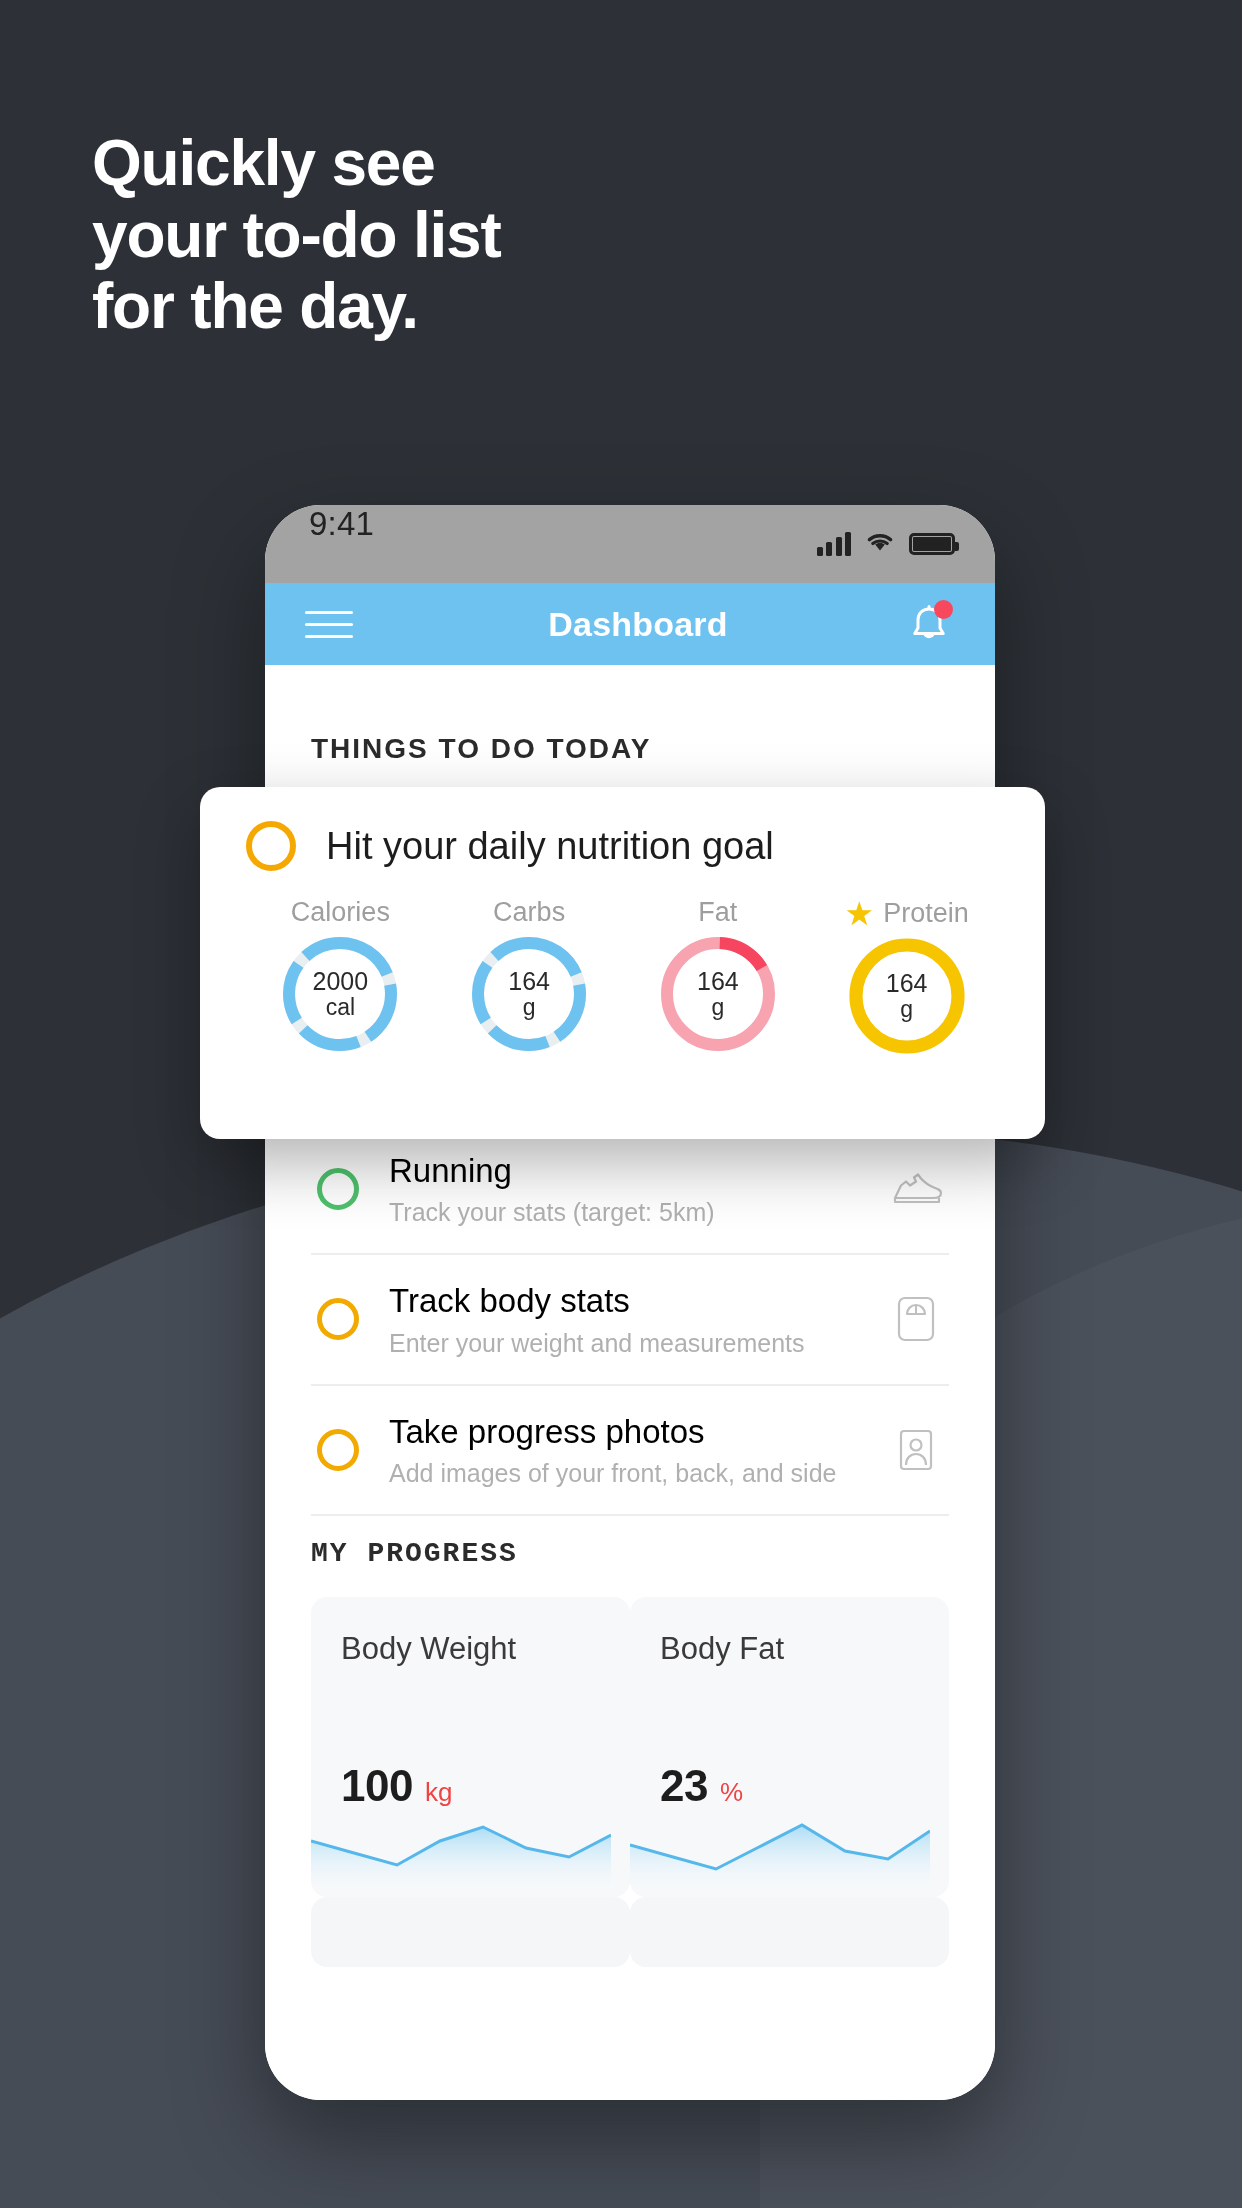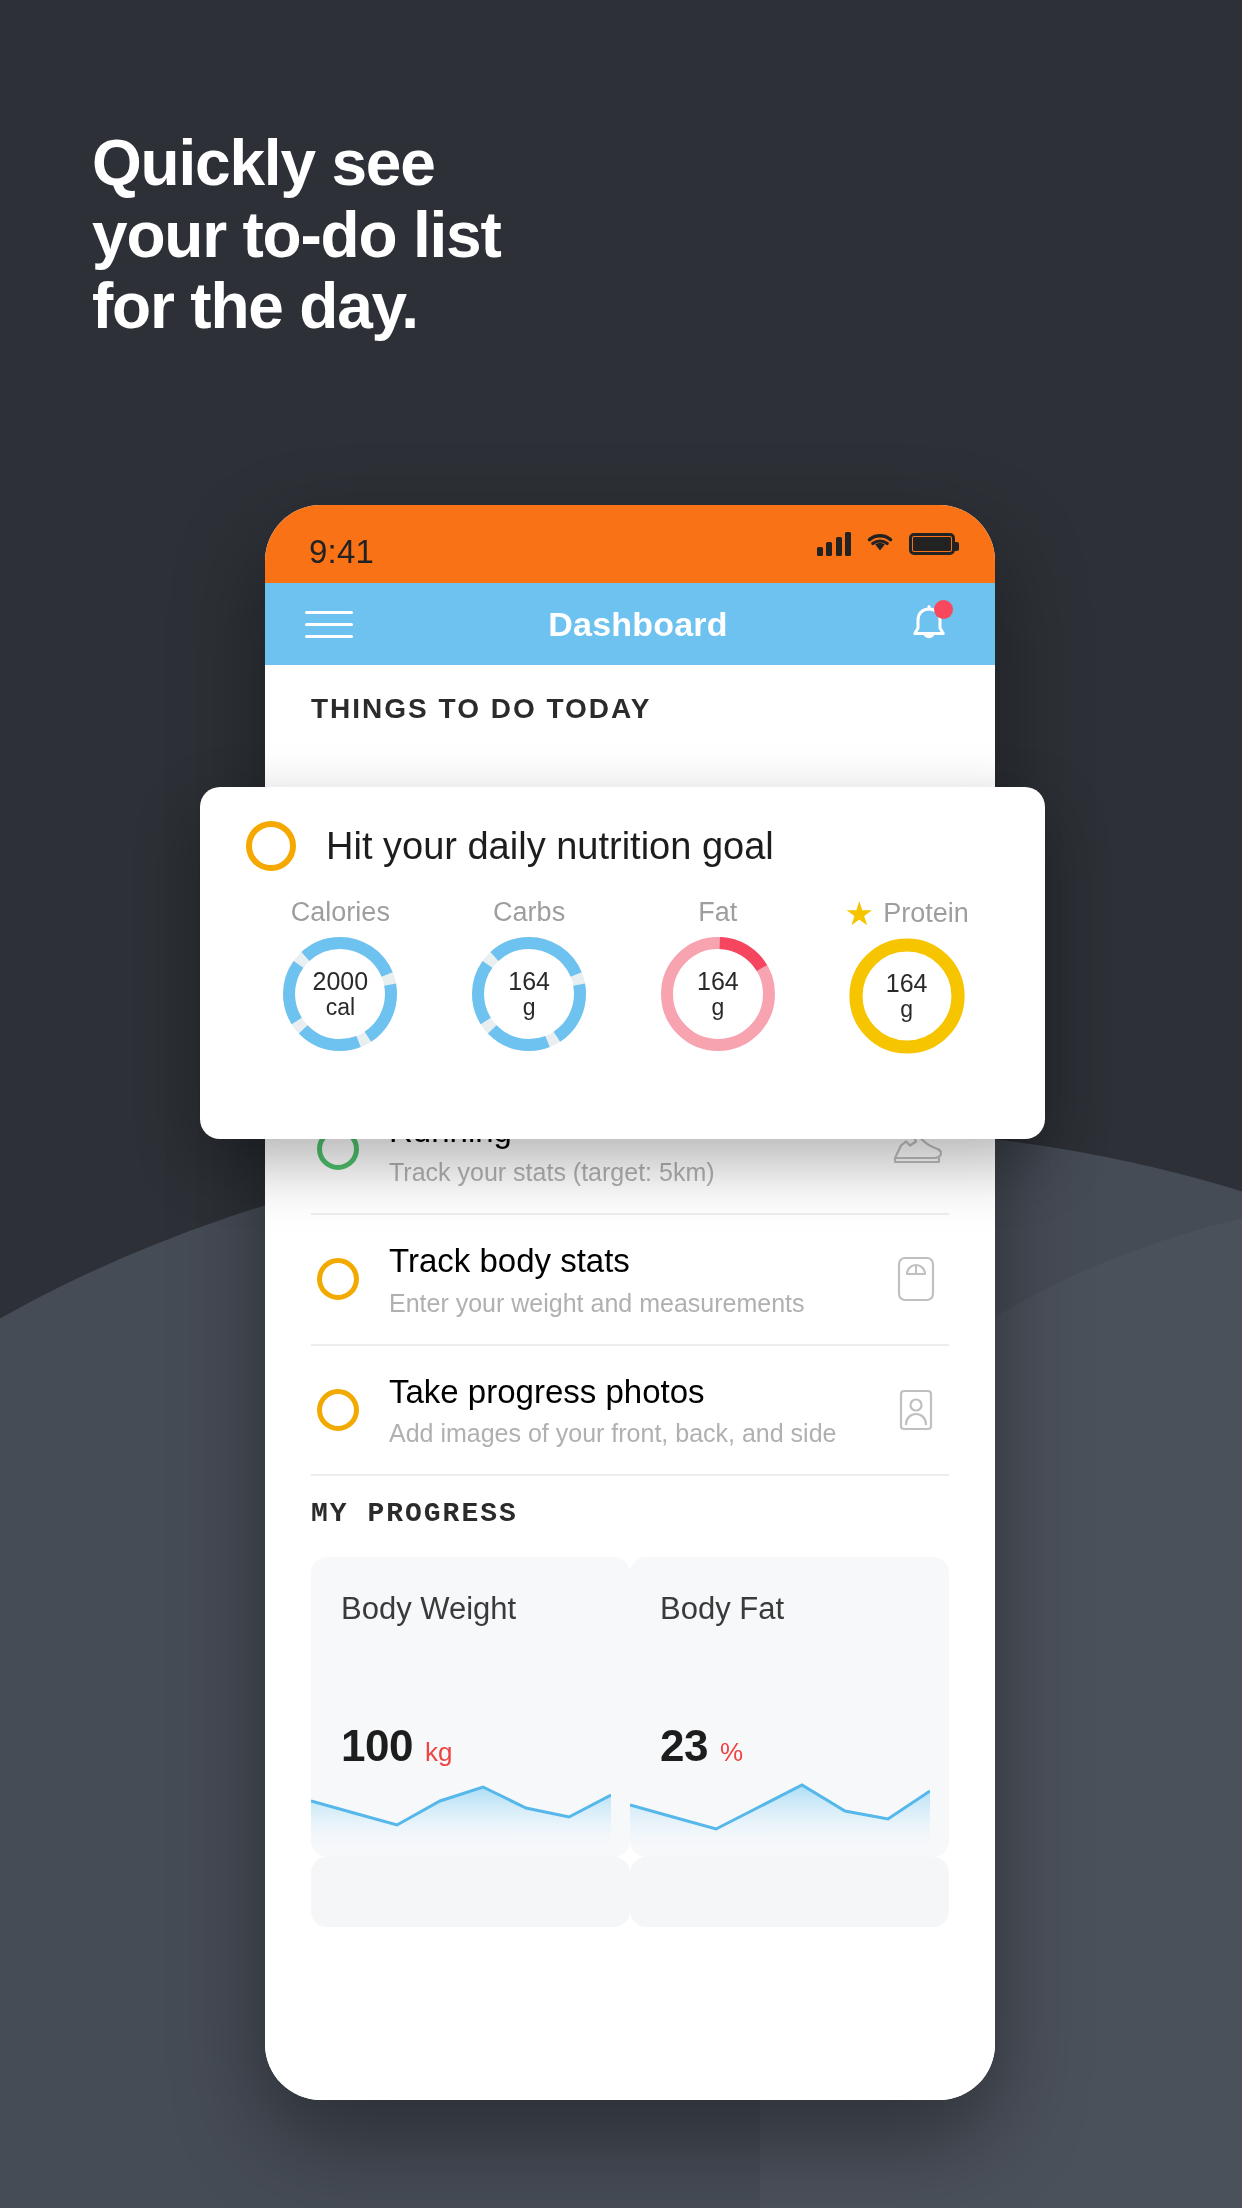--- a/index.html
+++ b/index.html
@@ -46,23 +46,23 @@
     width:730px; height:1595px;
     background:#ffffff;
     border-radius:56px;
     overflow:hidden;
     z-index:3;
     box-shadow:0 38px 90px rgba(0,0,0,0.40);
   }
 
   
   #statusbar {
-    height:78px; background:#f97316;
-    display:flex; align-items:flex-end;
-    padding:12px 44px;
+    height:78px; background:#a3a3a3;
+    display:flex; align-items:flex-start;
+    padding:0 44px;
     position:relative;
   }
   #clock { font-size:33px; color:#222; letter-spacing:0.2px; }
   #status-icons {
     position:absolute; right:40px; top:50%;
     transform:translateY(-50%);
     display:flex; align-items:center; gap:14px;
   }
   .bars { display:flex; align-items:flex-end; gap:3.5px; height:23px; }
   .bars i { width:6px; background:#222; border-radius:1.5px; display:block; }
@@ -91,21 +91,21 @@
   #bell-wrap { position:relative; width:52px; height:52px; z-index:2; }
   #bell-dot {
     position:absolute; right:2px; top:2px; width:19px; height:19px;
     border-radius:50%; background:#f8485e;
   }
 
   
   #content { padding:0 46px; background:#fff; height:calc(100% - 160px); position:relative; }
   .section-title {
     font-size:28px; font-weight:bold; color:#2b2b2b;
-    letter-spacing:2.0px; padding-top:28px;
+    letter-spacing:2.0px; padding-top:68px;
   }
 
   
   #todo-list { margin-top:30px; }
   .todo-row {
     display:flex; align-items:center;
     border-bottom:2px solid #ededed;
     padding:26px 4px 26px 6px;
     min-height:112px;
   }

